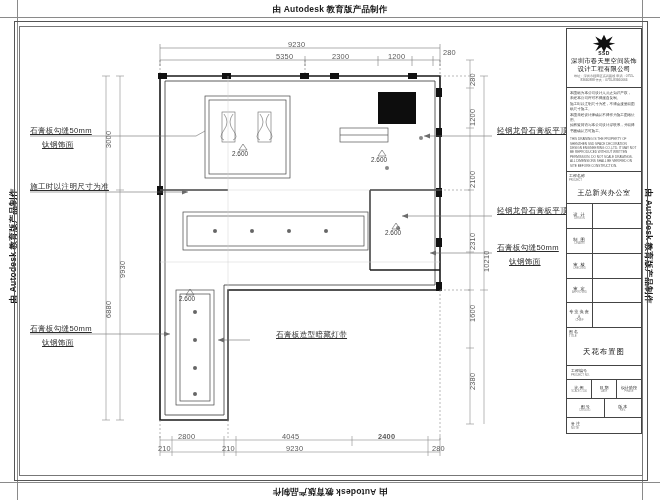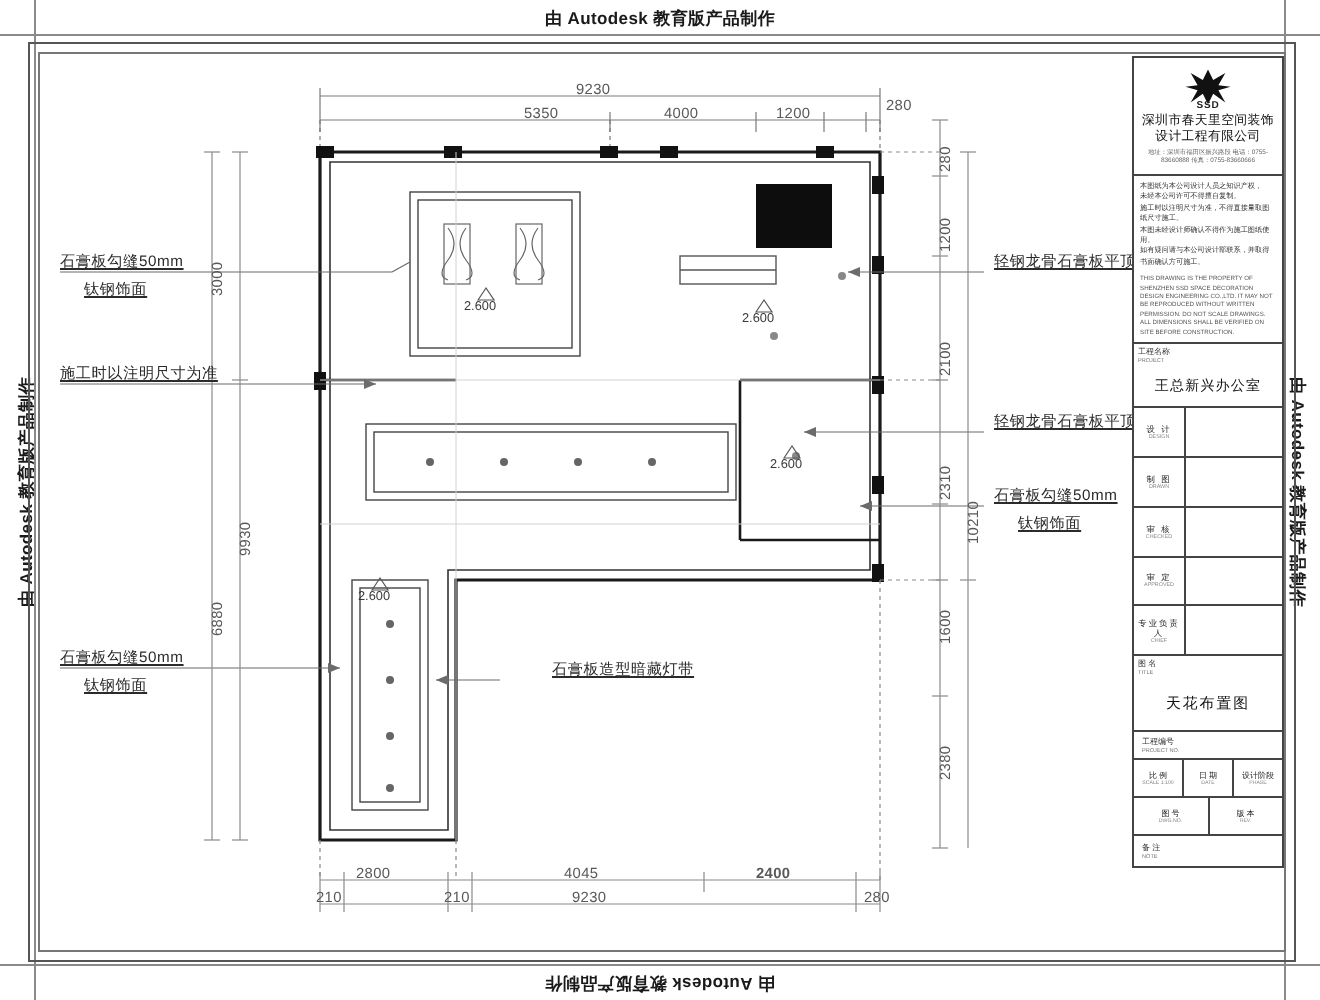--- a/index.html
+++ b/index.html
@@ -312,22 +312,22 @@
 
     <g fill="none" stroke="#555" stroke-width="0.6">
       <path d="M239,150 l4,-6 l4,6 z"></path>
       <path d="M378,156 l4,-6 l4,6 z"></path>
       <path d="M392,229 l4,-6 l4,6 z"></path>
       <path d="M186,295 l4,-6 l4,6 z"></path>
     </g>
   </svg>
 
   <div class="dim" style="left:288px; top:40px;">9230</div>
-  <div class="dim" style="left:222px; top:52px;padding-left:40px;">5350</div>
-  <div class="dim" style="left:332px; top:52px;">4000</div>
+  <div class="dim" style="left:236px; top:52px;padding-left:40px;">5350</div>
+  <div class="dim" style="left:332px; top:52px;">2300</div>
   <div class="dim" style="left:388px; top:52px;">1200</div>
   <div class="dim" style="left:443px; top:48px;">280</div>
 
   <div class="dim v" style="left:104px; top:148px;">3000</div>
   <div class="dim v" style="left:118px; top:278px;">9930</div>
   <div class="dim v" style="left:104px; top:318px;">6880</div>
 
   <div class="dim v" style="left:468px; top:86px;">280</div>
   <div class="dim v" style="left:468px; top:126px;">1200</div>
   <div class="dim v" style="left:468px; top:188px;">2100</div>

